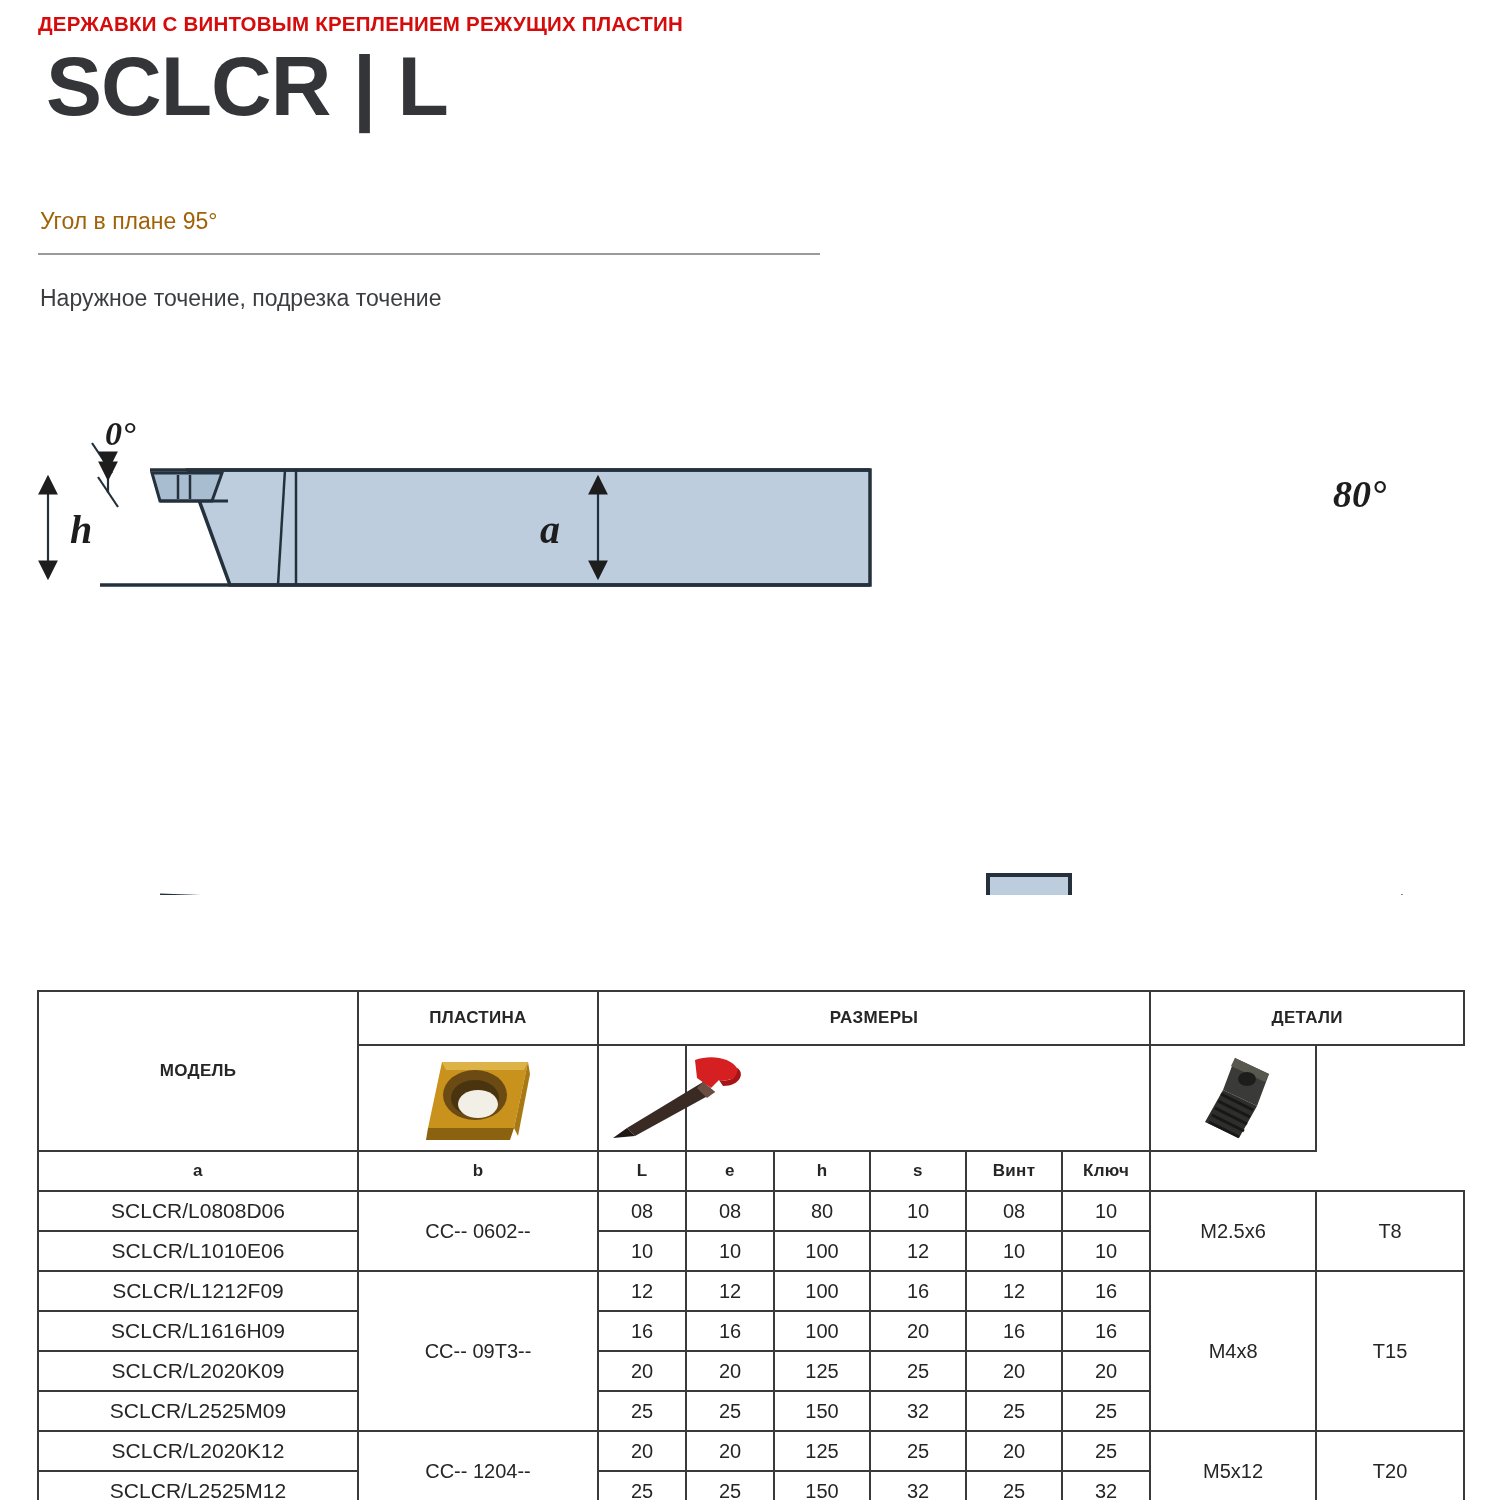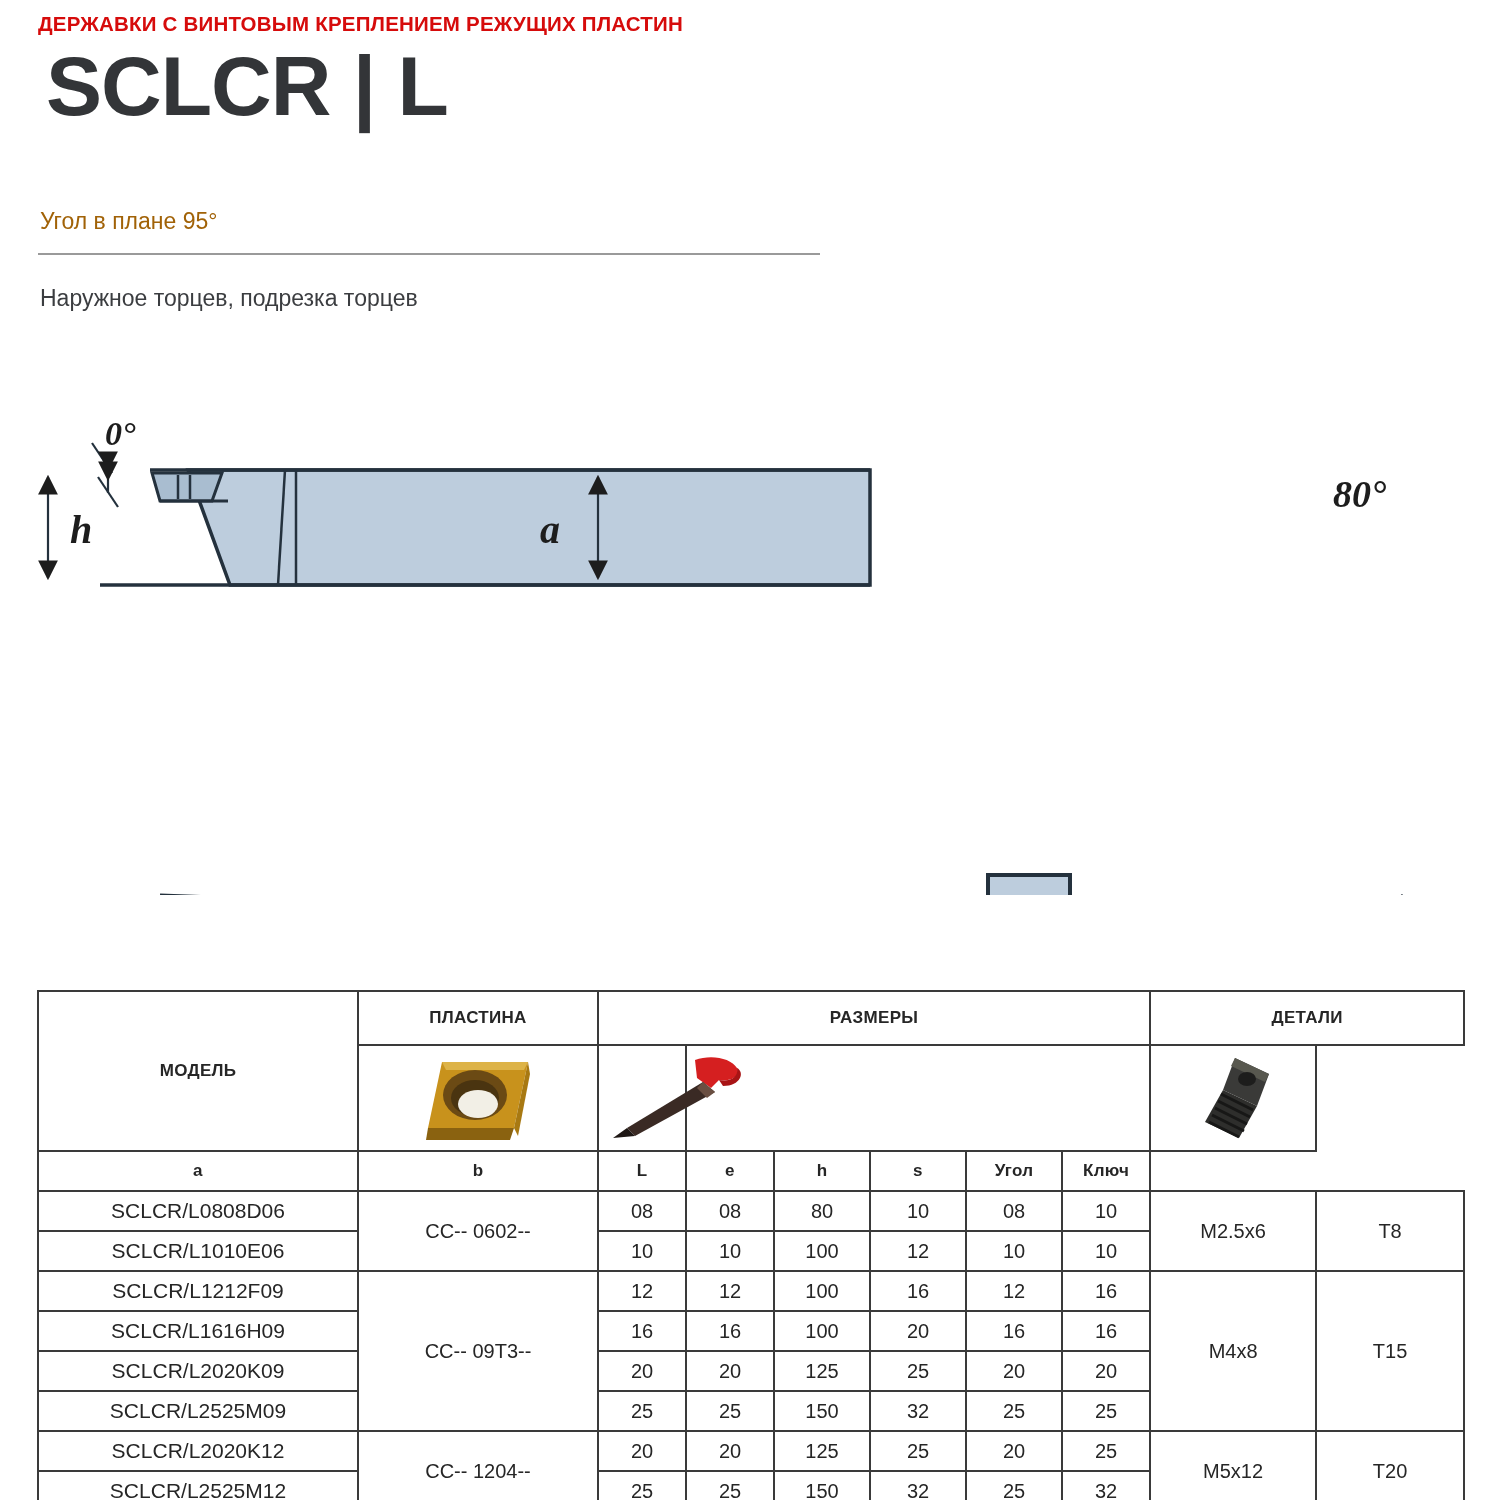--- a/index.html
+++ b/index.html
@@ -70,21 +70,21 @@
 </style>
 </head>
 <body>
 
 <div class="page">
 
   <div class="kicker">ДЕРЖАВКИ С ВИНТОВЫМ КРЕПЛЕНИЕМ РЕЖУЩИХ ПЛАСТИН</div>
   <div class="bigtitle">SCLCR | L</div>
   <div class="subline">Угол в плане 95°</div>
   <div class="hrule"></div>
-  <div class="subline2">Наружное торцев, подрезка торцев</div>
+  <div class="subline2">Наружное точение, подрезка точение</div>
 
   <div class="draw">
   <svg width="1500" height="500" viewBox="0 0 1500 500" xmlns="http://www.w3.org/2000/svg">
     <defs>
       <marker id="ar" markerWidth="9" markerHeight="9" refX="8" refY="4.5" orient="auto">
         <path d="M0,0 L9,4.5 L0,9 z" fill="#1d1d1d"></path>
       </marker>
       <marker id="arS" markerWidth="9" markerHeight="9" refX="1" refY="4.5" orient="auto">
         <path d="M9,0 L0,4.5 L9,9 z" fill="#1d1d1d"></path>
       </marker>
@@ -277,21 +277,21 @@
         </td>
       </tr>
 
       <tr>
         <th class="row-cell">a</th>
         <th class="row-cell">b</th>
         <th class="row-cell">L</th>
         <th class="row-cell">e</th>
         <th class="row-cell">h</th>
         <th class="row-cell">s</th>
-        <th class="row-cell">Угол</th>
+        <th class="row-cell">Винт</th>
         <th class="row-cell">Ключ</th>
       </tr>
 
       </tbody>
         <tbody id="tbody-rows">
           <tr>
             <td class="row-cell model-cell">SCLCR/L0808D06</td>
             <td class="row-cell" rowspan="2">CC--      0602--</td>
             <td class="row-cell">08</td>
             <td class="row-cell">08</td>

